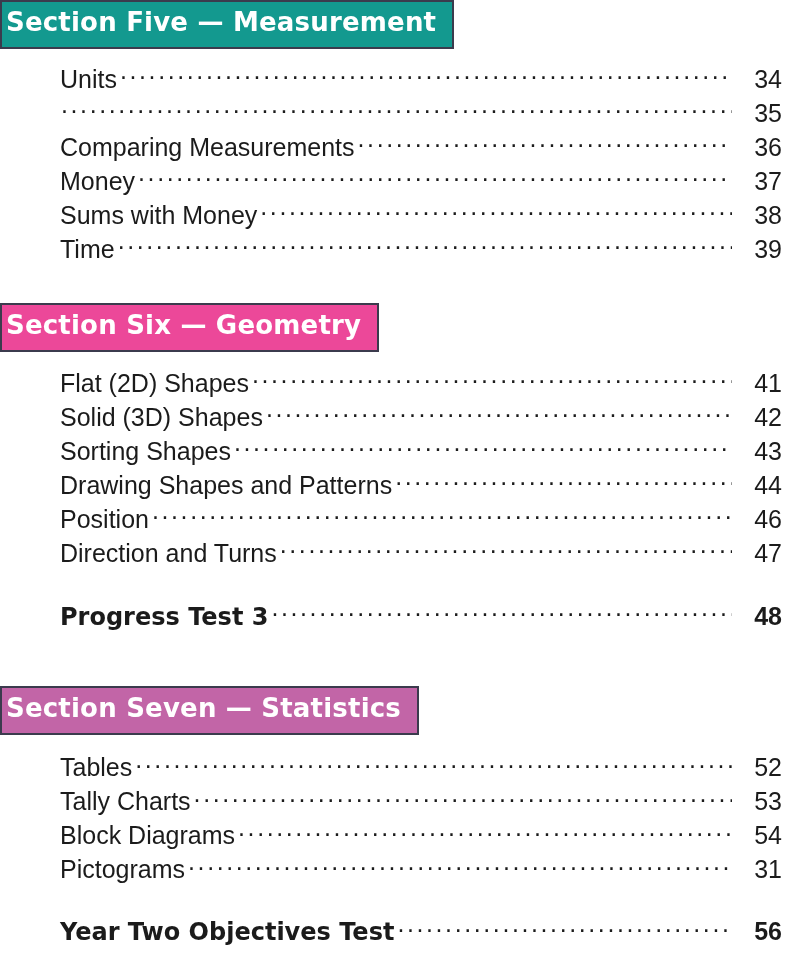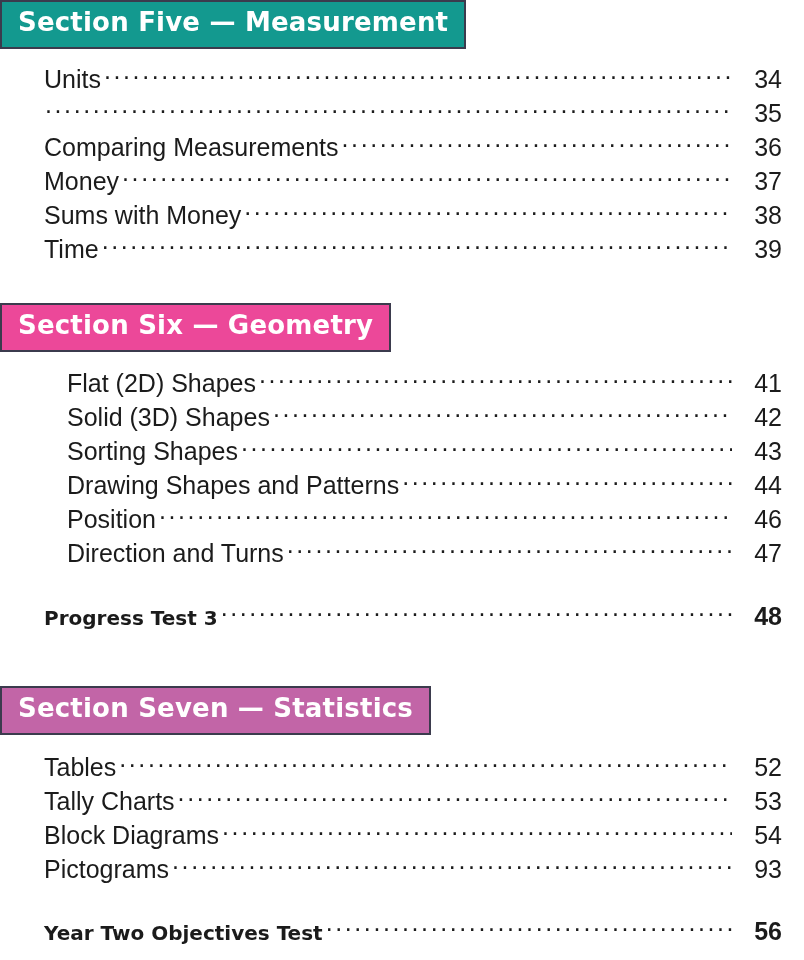--- a/index.html
+++ b/index.html
@@ -20,21 +20,21 @@
     width: 804px;
     height: 960px;
     box-sizing: border-box;
   }
 
   
   .section-bar {
     display: inline-block;
     border: 2px solid #3b3b4d;
     box-sizing: border-box;
-    padding: 6px 16px 9px 16px;
+    padding: 6px 16px 9px 4px;
     margin: 0;
     line-height: 1;
   }
   .section-bar .section-title {
     display: block;
     font-family: "DejaVu Sans", sans-serif;
     font-weight: bold;
     font-size: 26px;
     letter-spacing: 0.2px;
     color: #ffffff;
@@ -61,21 +61,21 @@
     color: #1b1b1b;
     font-weight: normal;
     white-space: nowrap;
   }
   .toc-row.bold .toc-label,
   .toc-row.bold .toc-page {
     font-weight: bold;
   }
   .toc-row.bold .toc-label {
     font-family: "DejaVu Sans", sans-serif;
-    font-size: 20px;
+    font-size: 24px;
   }
   .toc-label {
     flex: 0 0 auto;
     padding-right: 2px;
   }
   .toc-dots {
     flex: 1 1 auto;
     overflow: hidden;
     position: relative;
     height: 1em;
@@ -97,30 +97,30 @@
   .toc-page {
     flex: 0 0 auto;
     text-align: right;
     min-width: 44px;
     padding-left: 5px;
     font-variant-numeric: tabular-nums;
   }
 
   
   .block {
-    padding-left: 44px;
+    padding-left: 60px;
     padding-right: 22px;
   }
   .bar-wrap { padding-left: 0; }
 
   .sec-five-bar   { margin-top: 0; }
   .sec-five-list  { margin-top: 13px; }
 
   .sec-six-bar    { margin-top: 37px; margin-left: 0; }
-  .sec-six-list   { margin-top: 14px; margin-left: 23px; }
+  .sec-six-list   { margin-top: 14px; }
 
   .progress-row   { margin-top: 29px; }
 
   .sec-seven-bar  { margin-top: 36px; }
   .sec-seven-list { margin-top: 15px; }
 
   .objectives-row { margin-top: 28px; }
 </style>
 </head>
 <body>
@@ -230,21 +230,21 @@
       <span class="toc-page">53</span>
     </li>
     <li class="toc-row">
       <span class="toc-label">Block Diagrams</span>
       <span class="toc-dots"></span>
       <span class="toc-page">54</span>
     </li>
     <li class="toc-row">
       <span class="toc-label">Pictograms</span>
       <span class="toc-dots"></span>
-      <span class="toc-page">93</span>
+      <span class="toc-page">31</span>
     </li>
   </ul>
 
   <div class="block objectives-row">
     <div class="toc-row bold">
       <span class="toc-label">Year Two Objectives Test</span>
       <span class="toc-dots"></span>
       <span class="toc-page">56</span>
     </div>
   </div>

